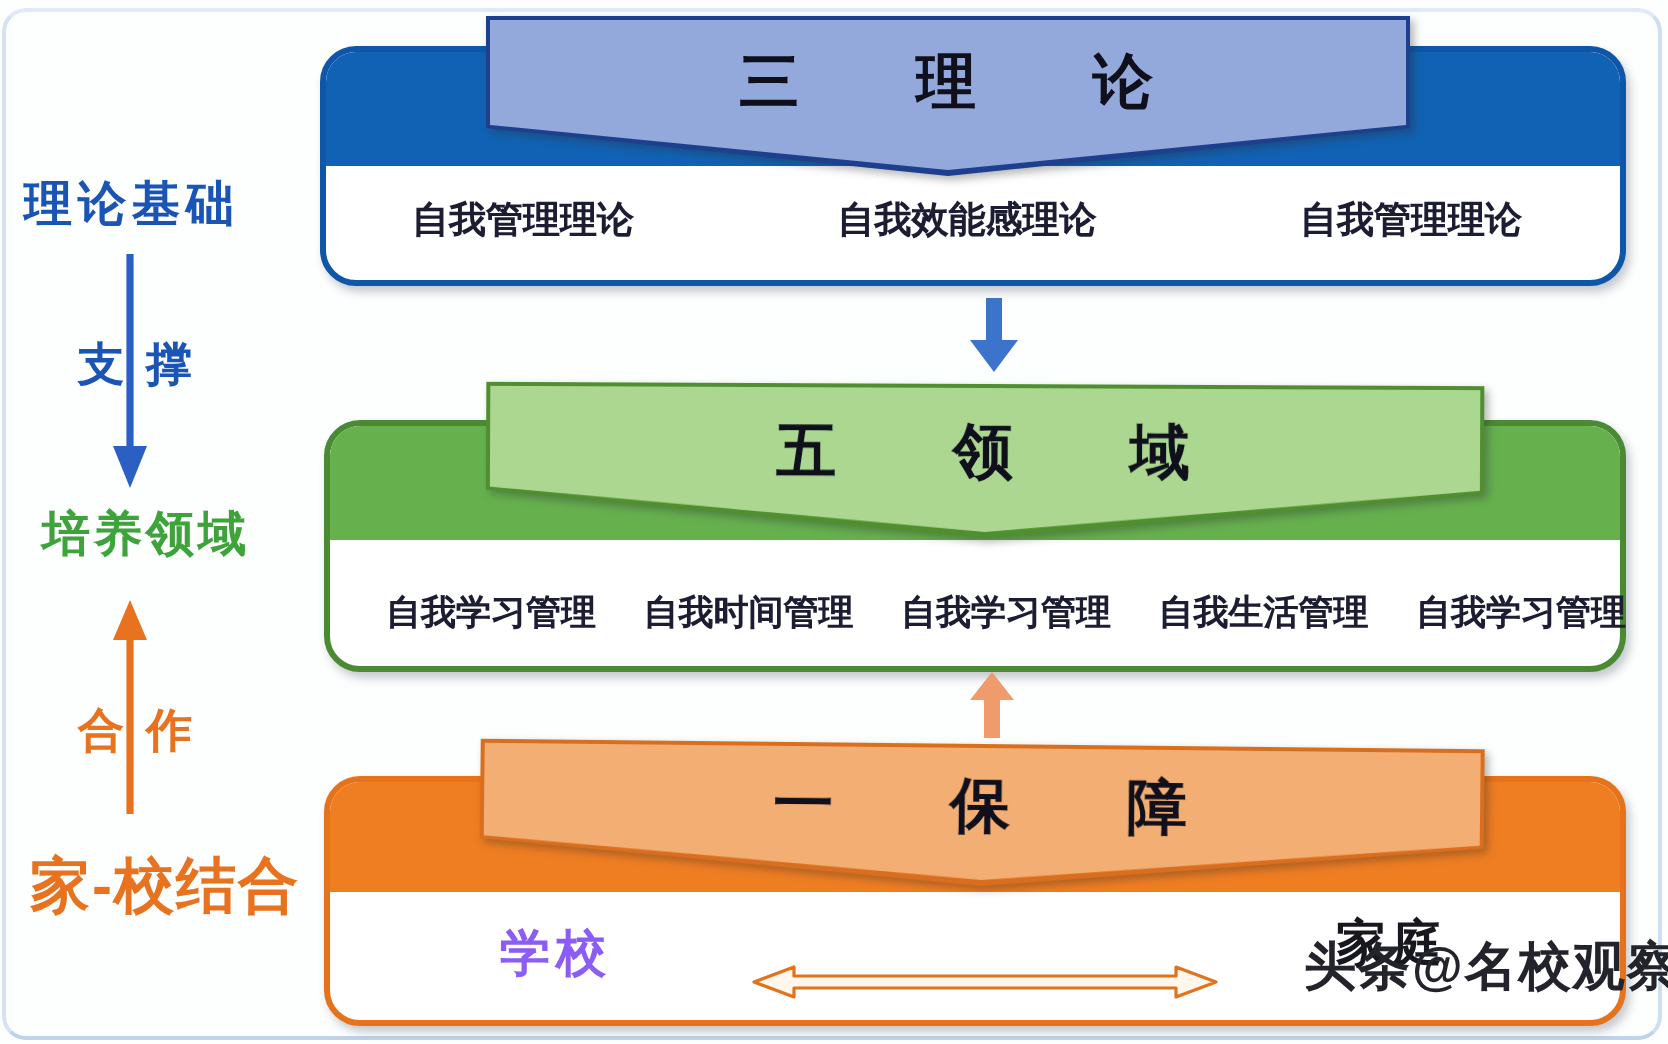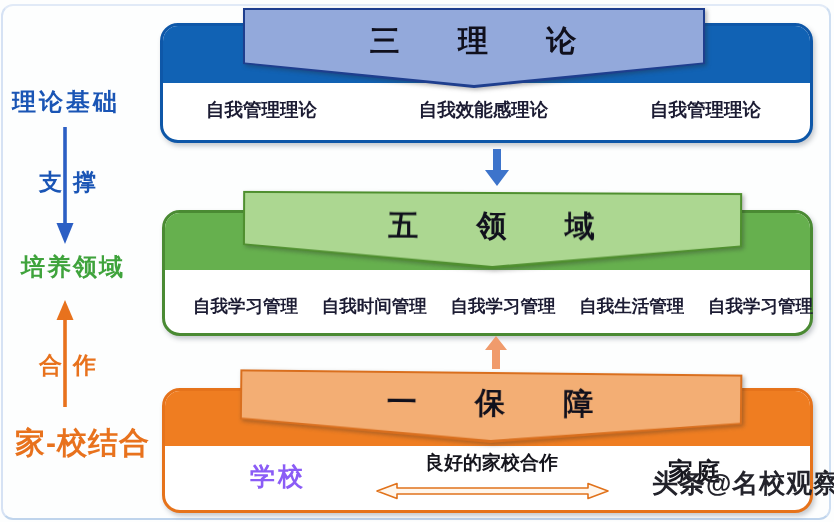--- a/index.html
+++ b/index.html
@@ -125,20 +125,19 @@
   </svg>
 
   <div class="abs panel orange"></div>
   <div class="abs banner b-orange">
     <div class="bshape bord"></div>
     <div class="bshape fillp"></div>
     <div class="btitle">一 保 障</div>
   </div>
 
   <div class="abs school">学校</div>
-  <div class="abs cooplbl">良好的家校合作</div>
   <svg class="abs" style="left:374px;top:482px;" width="237" height="18" viewBox="0 0 237 18">
     <path d="M3,9 L23,1.5 V6 H214 V1.5 L234,9 L214,16.5 V12 H23 V16.5 Z" fill="#fff6ec" stroke="#e1731c" stroke-width="1.6" stroke-linejoin="round"></path>
   </svg>
   <div class="abs family">家庭</div>
 
   <div class="abs watermark">头条@名校观察</div>
 </div>
 
 </body></html>

